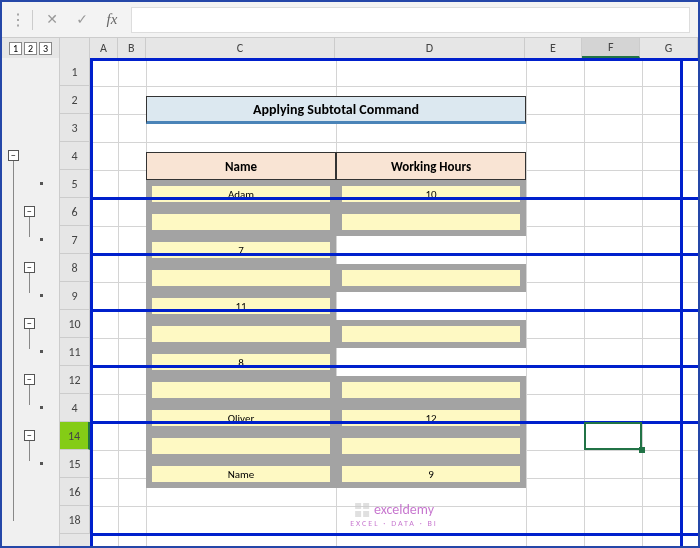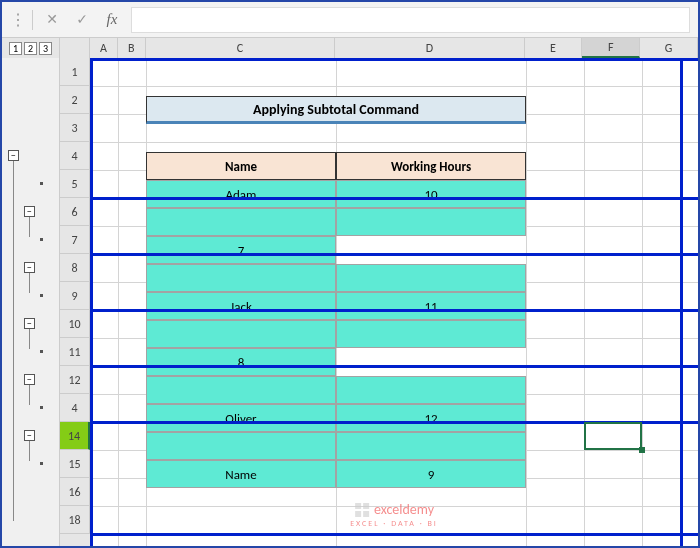--- a/index.html
+++ b/index.html
@@ -38,31 +38,31 @@
 .page-break { position: absolute; left: 0; right: 0; height: 3px; background: #0020cc; }
 .page-break-v { position: absolute; top: 0; bottom: 0; width: 3px; background: #0020cc; }
 
 .table { position: absolute; top: 0; left: 56px; width: 380px; margin-top: 10px; }
 .title-row { height: 28px; margin-top: 28px; background: #dce8f0; border: 1px solid #333; display: flex; align-items: center; justify-content: center; font-weight: bold; font-size: 14px; border-bottom: 3px solid #4a84b8; }
 .hdr-row { display: flex; height: 28px; }
 .hdr-cell { border: 1px solid #333; background: #f9e4d4; display: flex; align-items: center; justify-content: center; font-weight: bold; font-size: 13px; }
 .hdr-cell:first-child { width: 190px; }
 .hdr-cell:last-child { width: 190px; }
 .data-row { display: flex; height: 28px; }
-.data-cell { border: 1px solid #a3a3a3; background: #5eead4; display: flex; align-items: center; justify-content: center; font-size: 13px; }
+.data-cell { border: 6px solid #a3a3a3; background: #fef9c3; display: flex; align-items: center; justify-content: center; font-size: 11px; }
 .data-cell:first-child { width: 190px; }
 .data-cell:last-child { width: 190px; }
 
 .page-watermark { position: absolute; font-size: 26px; color: #b0b0b0; font-family: Arial; pointer-events: none; }
 .page-watermark-sm { position: absolute; font-size: 16px; color: #b0b0b0; text-decoration: line-through; }
 
 .active-cell { position: absolute; border: 2px solid #217346; background: transparent; pointer-events: none; }
 .fill-handle { position: absolute; width: 6px; height: 6px; background: #217346; }
 
-.watermark-logo { position: absolute; bottom: 18px; left: 50%; transform: translateX(-50%); text-align: center; color: #ef4444; font-size: 14px; opacity: 0.6; }
+.watermark-logo { position: absolute; bottom: 18px; left: 50%; transform: translateX(-50%); text-align: center; color: #a21caf; font-size: 14px; opacity: 0.6; }
 .watermark-logo .sub { font-size: 8px; letter-spacing: 2px; }
 </style>
 </head>
 <body>
 
 <div class="formula-bar">
   <span class="fb-dots">⋮</span>
   <div class="fb-divider"></div>
   <div class="fb-btn">✕</div>
   <div class="fb-btn">✓</div>
@@ -192,21 +192,20 @@
         <div class="data-cell"></div>
       </div>
     <div class="data-row">
         <div class="data-cell">7</div>
       </div>
     <div class="data-row">
         <div class="data-cell"></div>
         <div class="data-cell"></div>
       </div>
     <div class="data-row">
-        <div class="data-cell">Jack</div>
         <div class="data-cell">11</div>
       </div>
     <div class="data-row">
         <div class="data-cell"></div>
         <div class="data-cell"></div>
       </div>
     <div class="data-row">
         <div class="data-cell">8</div>
       </div>
     <div class="data-row">

